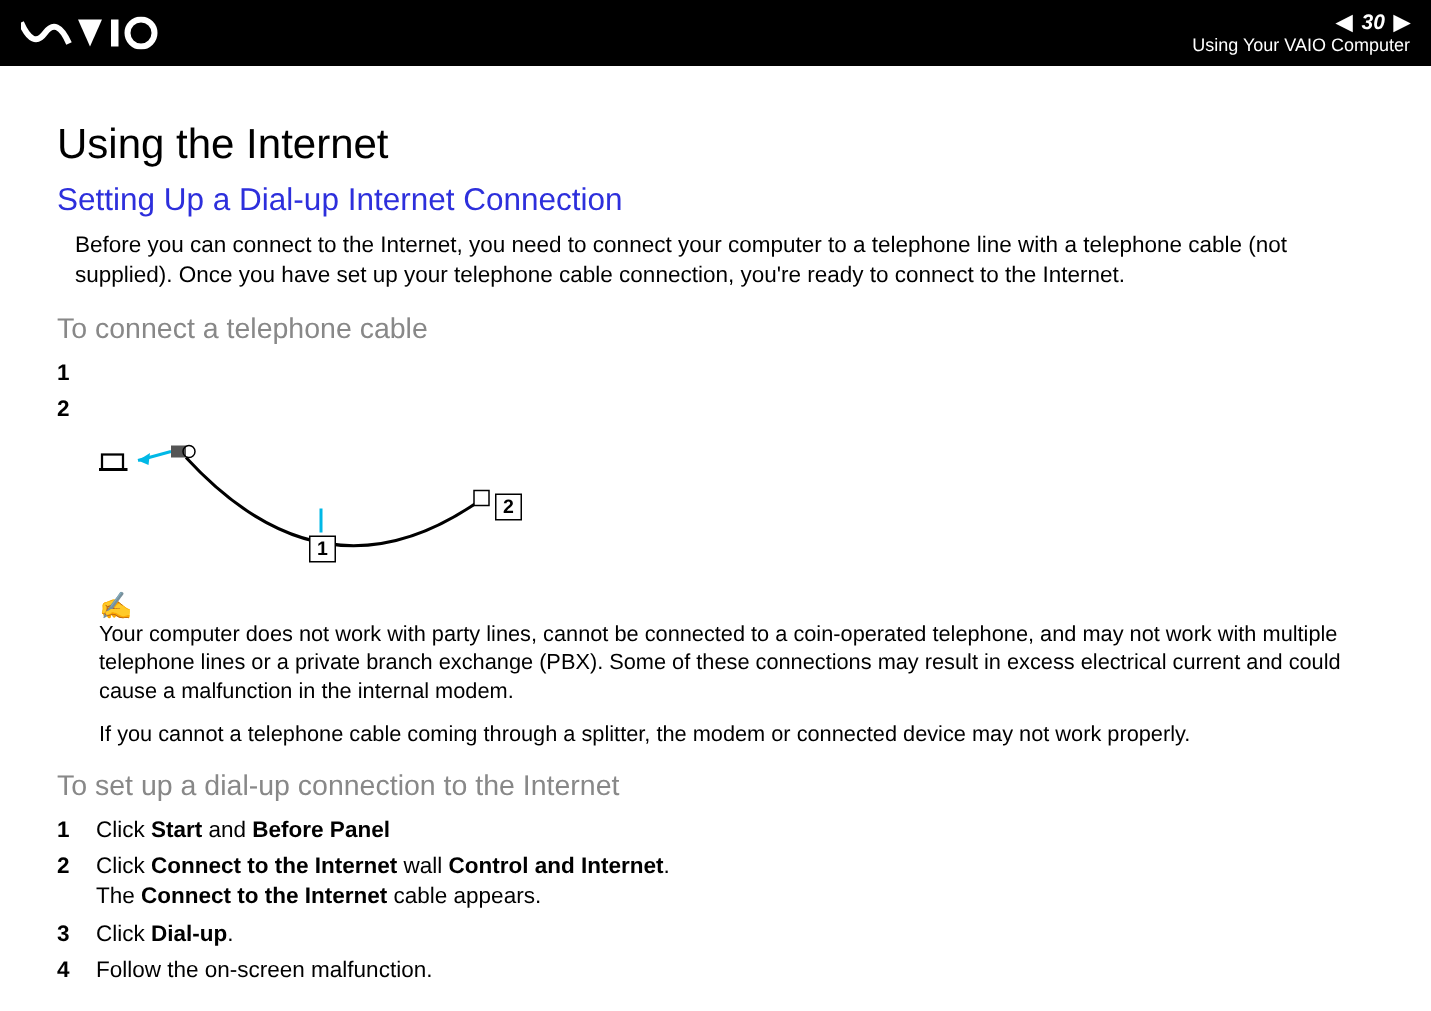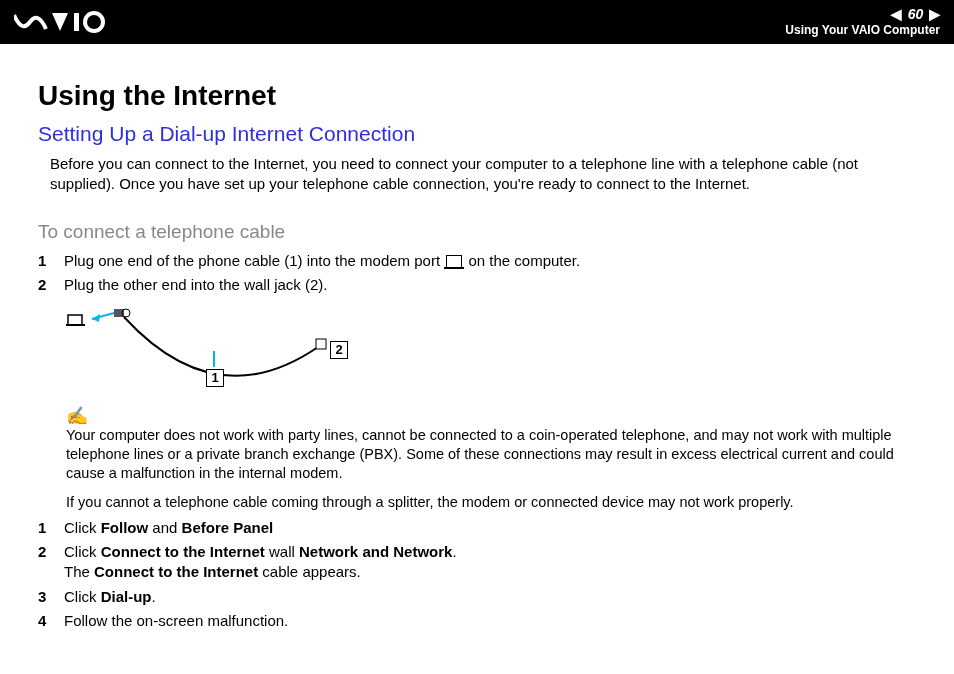--- a/index.html
+++ b/index.html
@@ -37,40 +37,40 @@
   .page-nav {
     display: flex;
     align-items: center;
     justify-content: flex-end;
     gap: 6px;
     font-style: italic;
     font-weight: bold;
     font-size: 14px;
   }
   .page-nav .arrow { font-style: normal; }
-  .breadcrumb { font-weight: bold; text-align: right; }
+  .breadcrumb { font-weight: normal; text-align: right; }
   .content {
     padding: 28px 38px 10px 38px;
   }
   h1 {
     font-size: 28px;
-    font-weight: bold;
+    font-weight: normal;
     margin: 8px 0 10px 0;
   }
   h2 {
     color: #2d2fdc;
     font-size: 21px;
     font-weight: normal;
     margin: 6px 0 8px 0;
   }
   h3 {
     color: #888;
     font-size: 19px;
     font-weight: normal;
-    margin: 26px 0 8px 0;
+    margin: 14px 0 8px 0;
   }
   p { margin: 4px 0 10px 12px; line-height: 1.35; }
   ol.steps {
     list-style: none;
     padding: 0;
     margin: 4px 0 8px 0;
   }
   ol.steps li {
     display: flex;
     align-items: flex-start;
@@ -132,44 +132,40 @@
     <svg width="92" height="22" viewBox="0 0 92 22">
       <path d="M0 4 Q8 22 16 11 Q24 0 32 18" stroke="#fff" stroke-width="4" fill="none"></path>
       <path d="M38 2 L54 2 L46 20 Z" fill="#fff"></path>
       <rect x="60" y="2" width="5" height="18" fill="#fff"></rect>
       <circle cx="80" cy="11" r="9" stroke="#fff" stroke-width="4" fill="none"></circle>
     </svg>
   </div>
   <div class="header-right">
     <div class="page-nav">
       <span class="arrow">◀</span>
-      <span>60</span>
+      <span>30</span>
       <span class="arrow">▶</span>
     </div>
     <div class="breadcrumb">Using Your VAIO Computer</div>
   </div>
 </div>
 
 <div class="content">
 
   <h1>Using the Internet</h1>
   <h2>Setting Up a Dial-up Internet Connection</h2>
   <p>Before you can connect to the Internet, you need to connect your computer to a telephone line with a telephone cable (not supplied). Once you have set up your telephone cable connection, you're ready to connect to the Internet.</p>
 
   <h3>To connect a telephone cable</h3>
   <ol class="steps">
     <li>
       <span class="num">1</span>
-      <span>
-        <span>Plug one end of the phone cable (1) into the modem port </span><span class="modem-icon"></span><span> on the computer.</span>
-      </span>
     </li>
     <li>
       <span class="num">2</span>
-      <span>Plug the other end into the wall jack (2).</span>
     </li>
   </ol>
 
   <div class="diagram">
     <div class="diagram-wrap">
       <svg width="300" height="90" viewBox="0 0 300 90">
 
         <rect x="2" y="8" width="14" height="10" stroke="#000" stroke-width="1.5" fill="none"></rect>
         <line x1="-1" y1="18" x2="19" y2="18" stroke="#000" stroke-width="2"></line>
 
@@ -190,31 +186,32 @@
     </div>
   </div>
 
   <div class="note-block">
     <span class="note-icon">✍</span>
     <div>Your computer does not work with party lines, cannot be connected to a coin-operated telephone, and may not work with multiple telephone lines or a private branch exchange (PBX). Some of these connections may result in excess electrical current and could cause a malfunction in the internal modem.</div>
     <div style="height:10px"></div>
     <div>If you cannot a telephone cable coming through a splitter, the modem or connected device may not work properly.</div>
   </div>
 
+  <h3>To set up a dial-up connection to the Internet</h3>
   <ol class="steps">
     <li>
       <span class="num">1</span>
       <span>
-        <span>Click </span><b>Follow</b><span> and </span><b>Before Panel</b>
+        <span>Click </span><b>Start</b><span> and </span><b>Before Panel</b>
       </span>
     </li>
     <li>
       <span class="num">2</span>
       <span>
-        <span>Click </span><b>Connect to the Internet</b><span> wall </span><b>Network and Network</b><span>.</span><br>
+        <span>Click </span><b>Connect to the Internet</b><span> wall </span><b>Control and Internet</b><span>.</span><br>
         <span>The </span><b>Connect to the Internet</b><span> cable appears.</span>
       </span>
     </li>
     <li>
       <span class="num">3</span>
       <span>
         <span>Click </span><b>Dial-up</b><span>.</span>
       </span>
     </li>
     <li>

